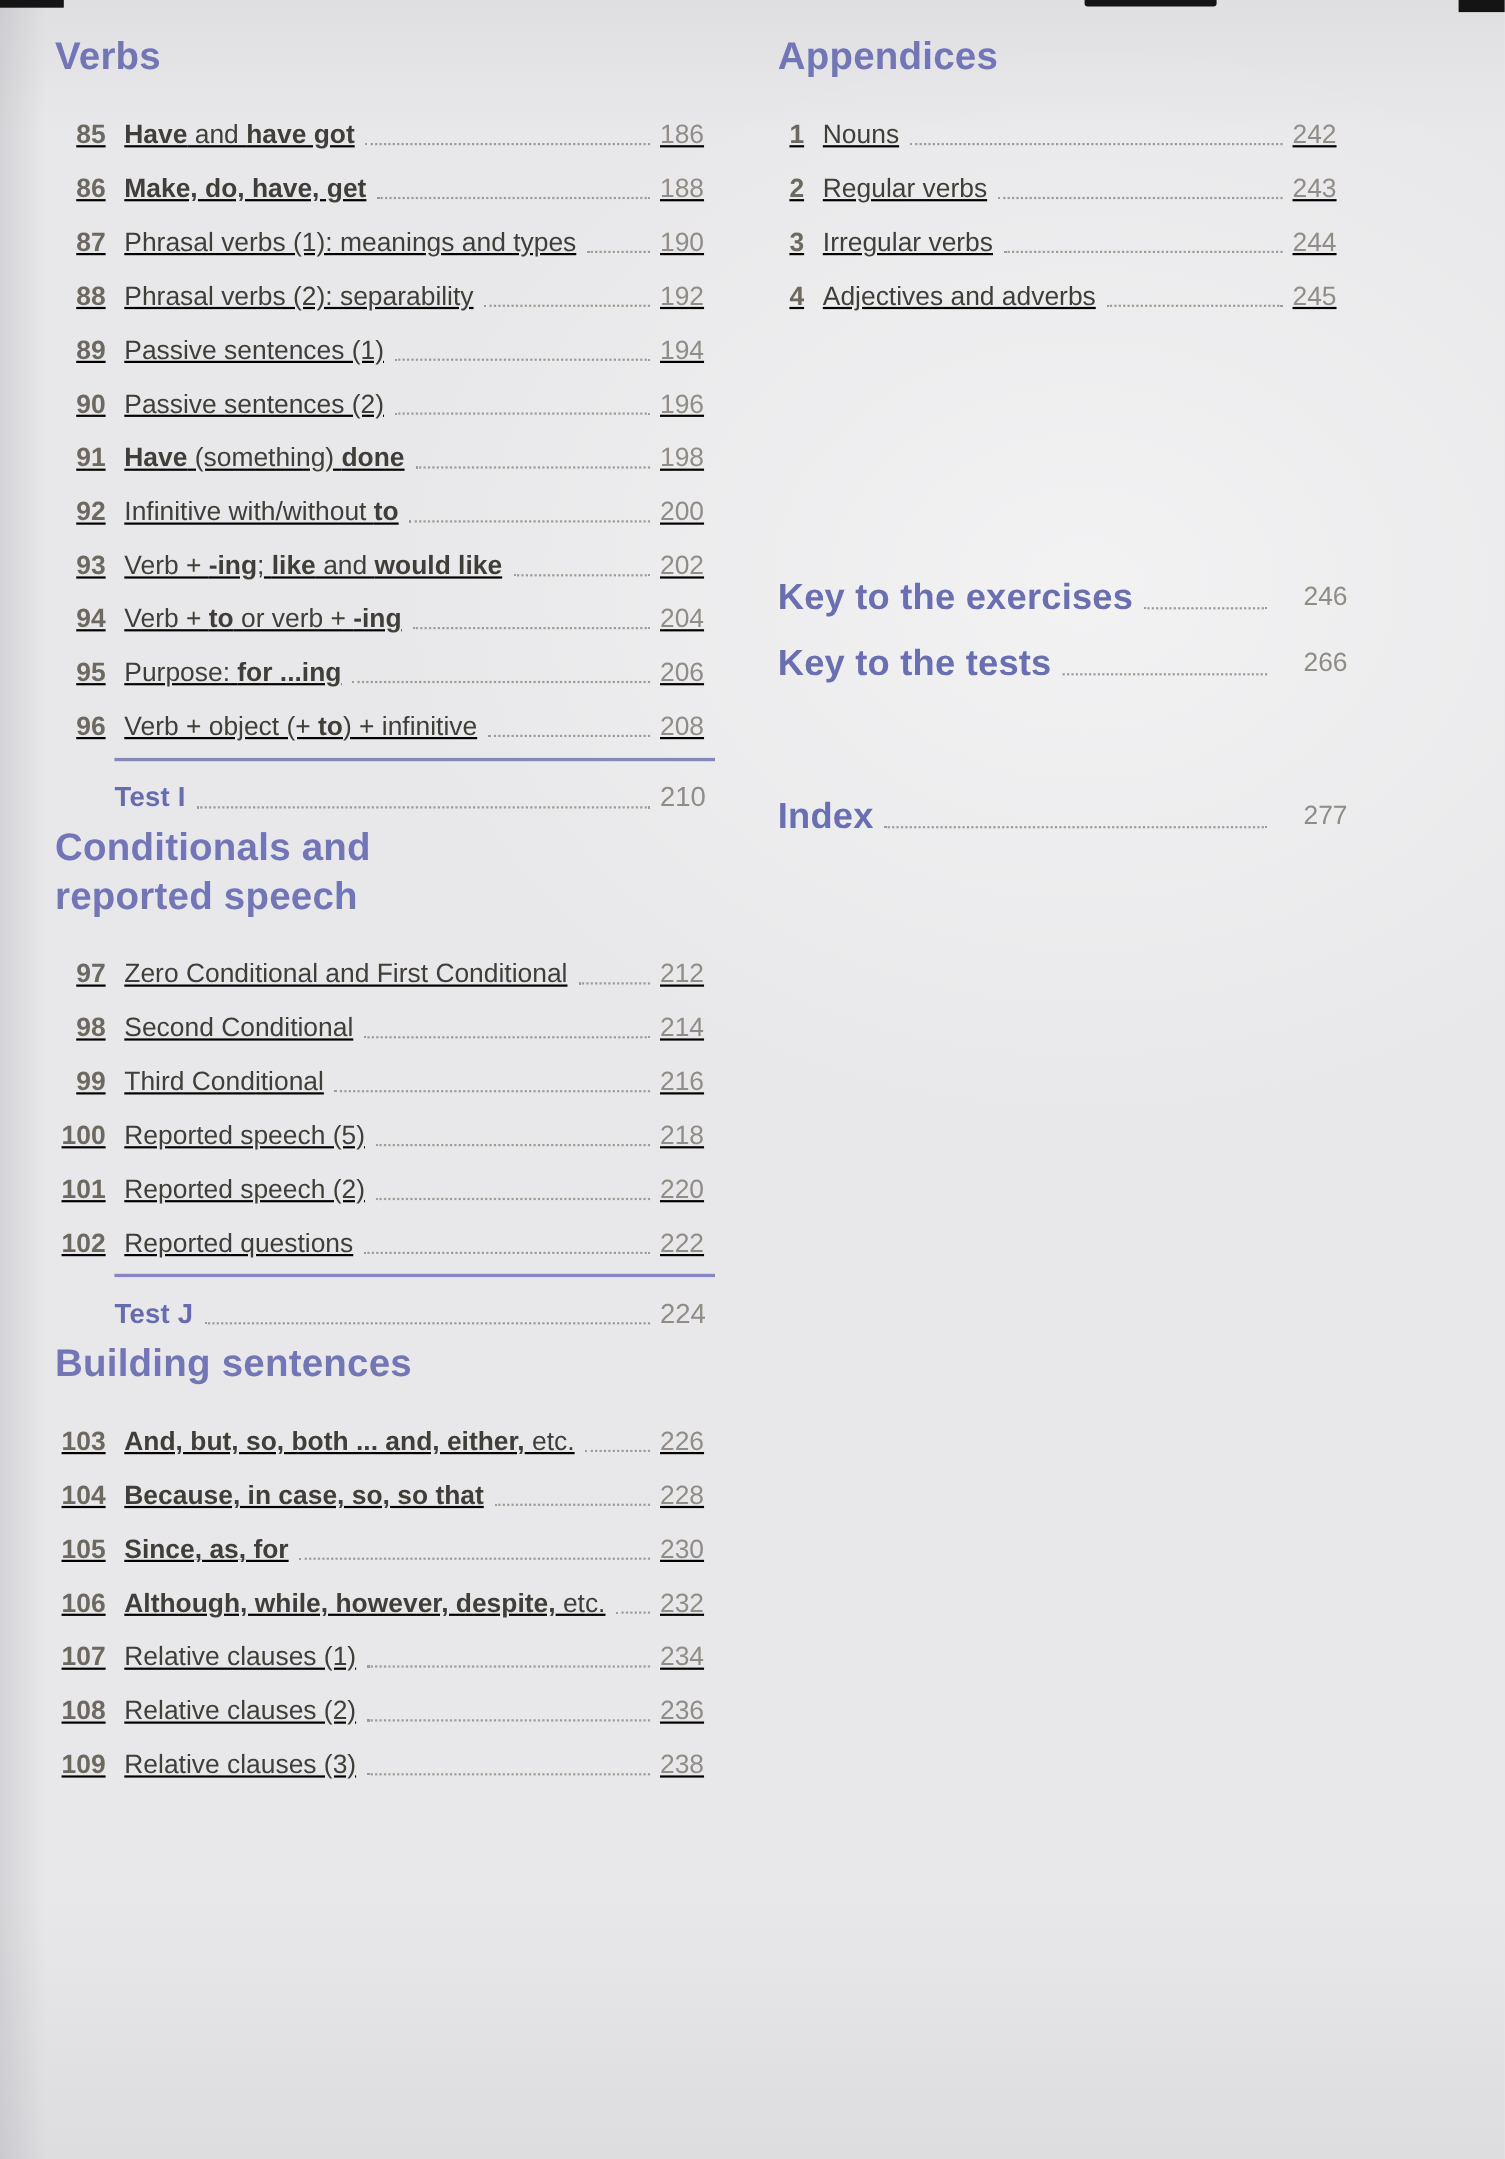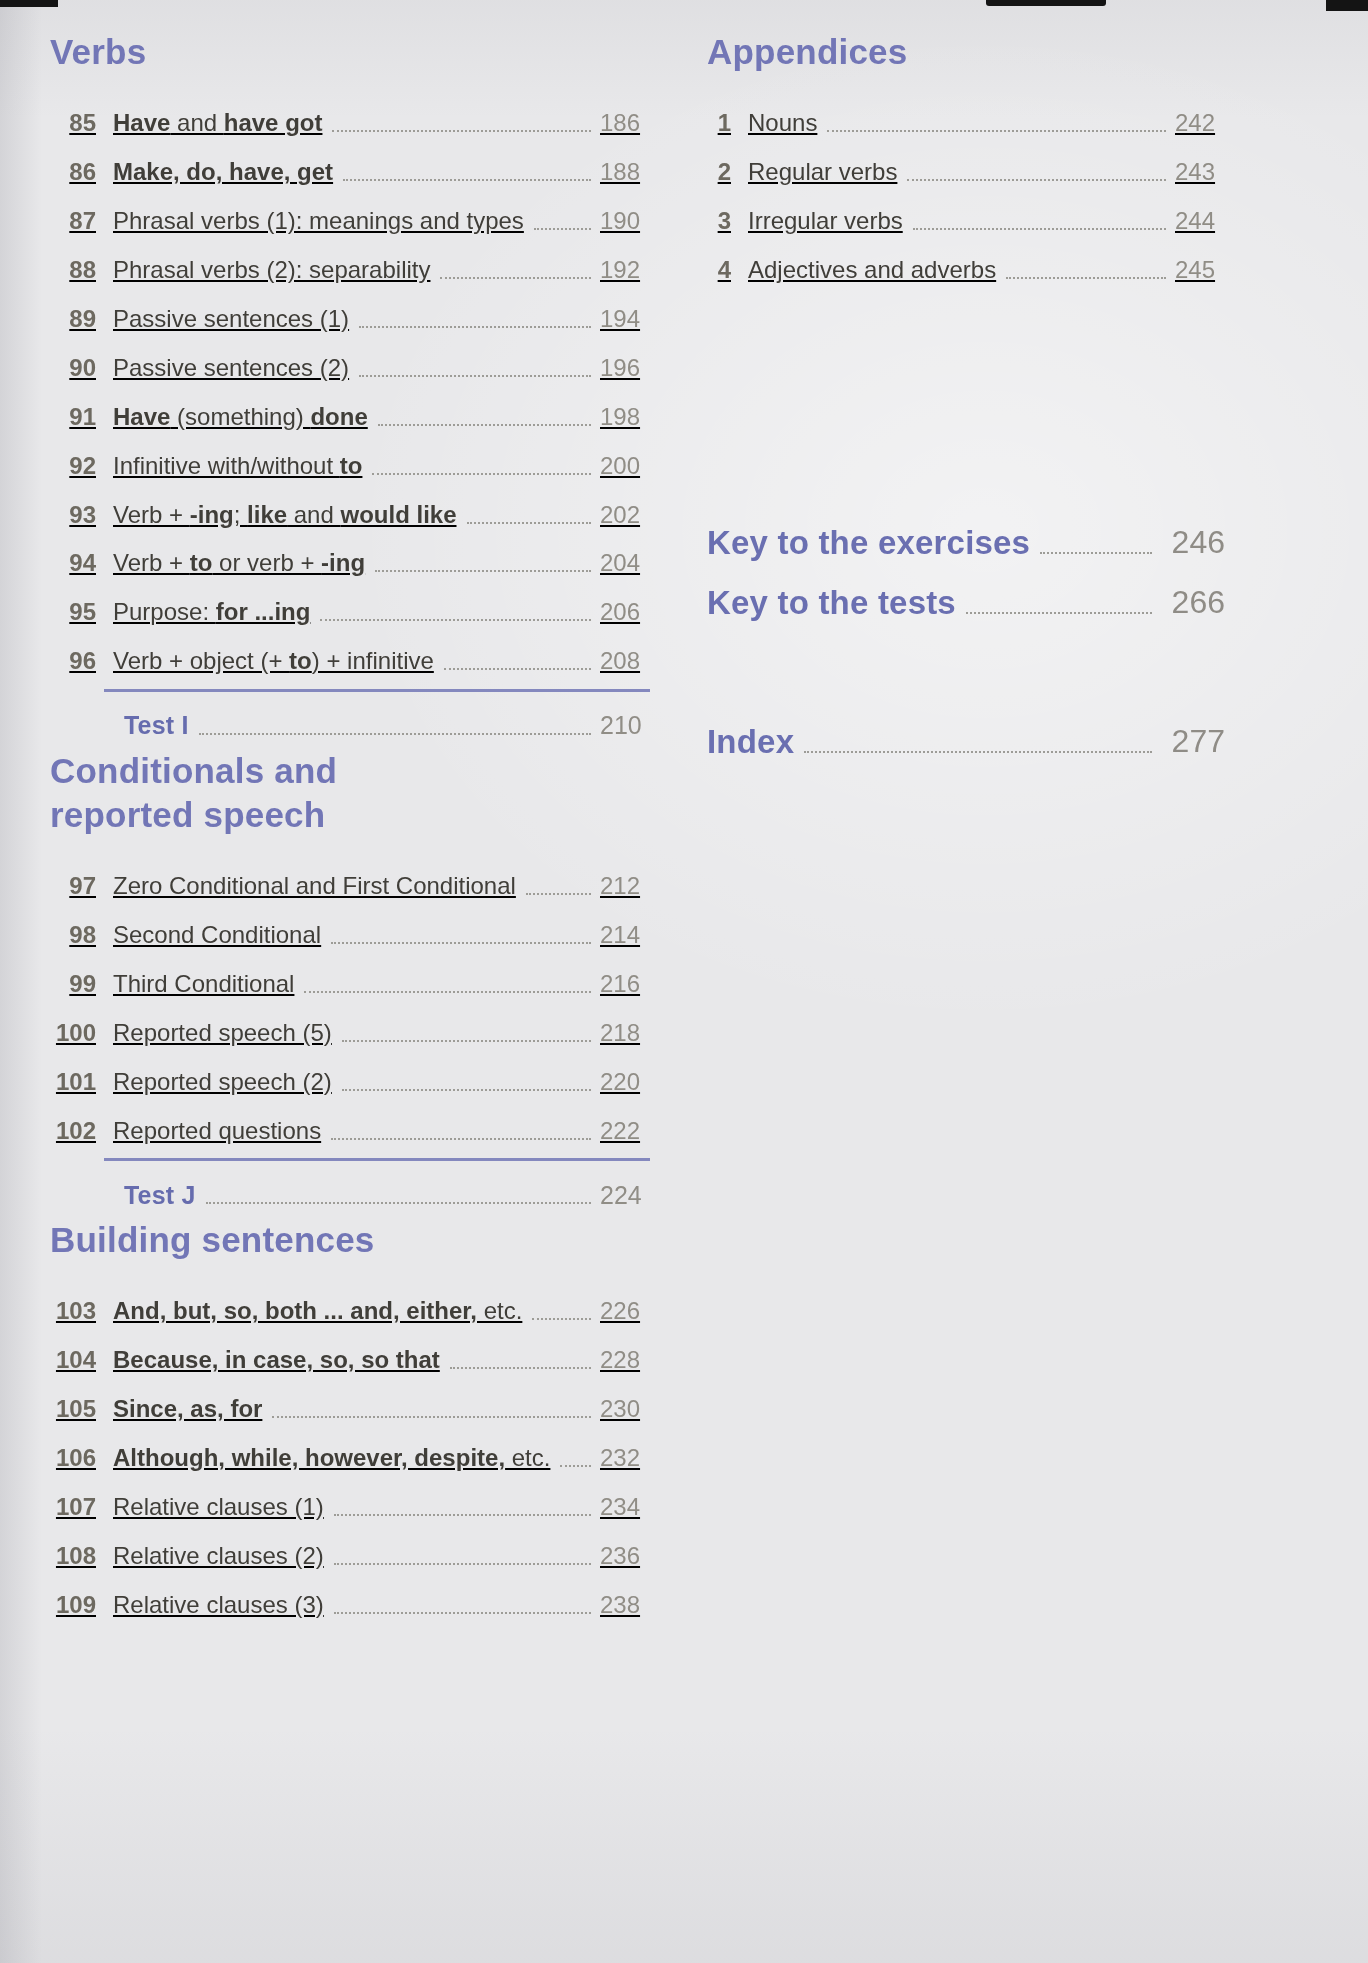--- a/index.html
+++ b/index.html
@@ -46,29 +46,29 @@
   .leader{
     flex:1 1 14px;min-width:12px;height:0;
     border-bottom:2px dotted #9d9c97;
     margin:0 9px 0 10px;position:relative;top:8px;
   }
   .page-num{flex:none;min-width:50px;color:#908d86;}
 
   .test-block{margin-left:54px;margin-top:3px;}
   .test-rule{height:3px;background:#8488be;margin-bottom:11px;}
   .test-row{display:flex;align-items:center;height:46px;font-size:25px;white-space:nowrap;}
-  .test-label{font-weight:bold;color:#666cae;letter-spacing:0.2px;margin-left:20px;}
+  .test-label{font-weight:bold;color:#666cae;letter-spacing:0.2px;}
 
   .big-group-keys{margin-top:218px;}
   .big-group-exit{margin-top:81px;}
   .big-group-index{margin-top:79px;}
   .big-row{display:flex;align-items:center;height:60px;font-size:33px;white-space:nowrap;}
   .big-label{font-weight:bold;color:#6a6fb1;letter-spacing:0.2px;}
   .big-row .leader{top:10px;}
-  .big-page{flex:none;min-width:64px;text-align:right;color:#8f8c86;font-size:32px;}
+  .big-page{flex:none;min-width:64px;text-align:right;color:#8f8c86;font-size:24px;}
 </style>
 </head>
 <body>
 
 <div class="page">
   <div class="light-overlay"></div>
   <div class="mark mark-tl"></div>
   <div class="mark mark-tc"></div>
   <div class="mark mark-tr"></div>
 

